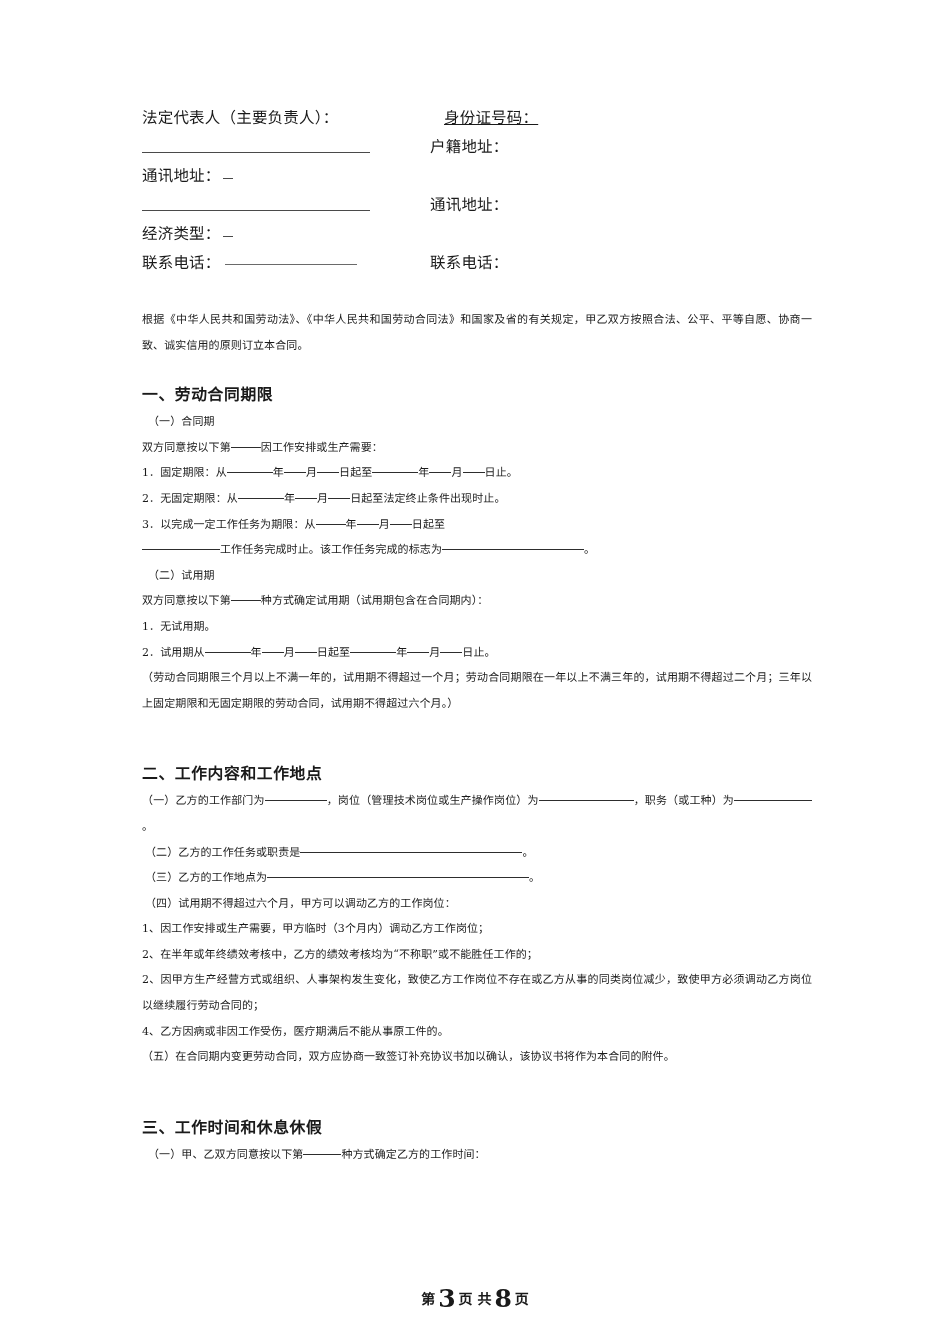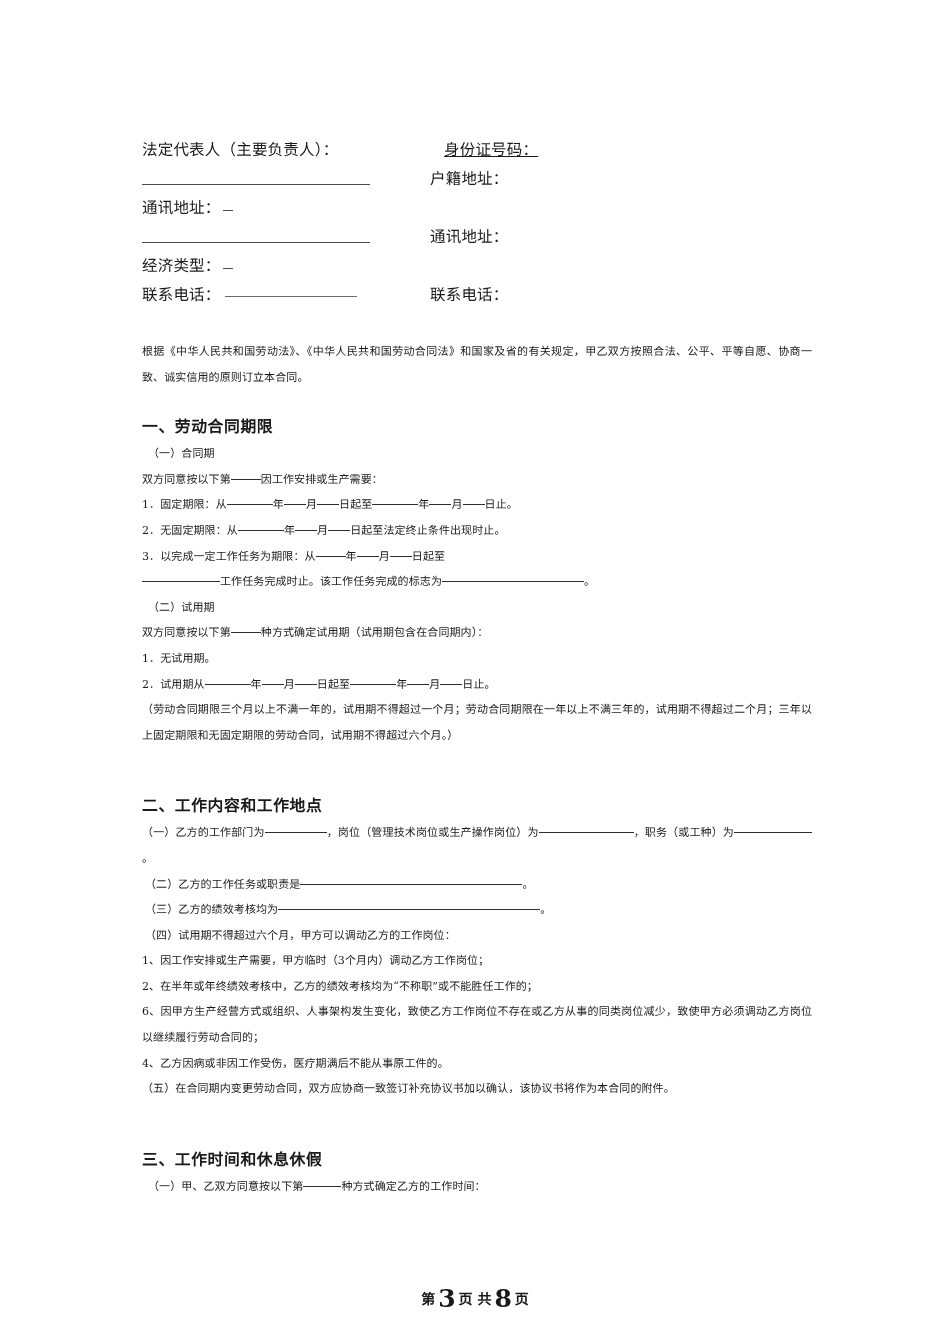--- a/index.html
+++ b/index.html
@@ -25,21 +25,20 @@
     position: absolute;
     left: 142px;
     top: 104px;
     width: 670px;
   }
 
   
   .party-block {
     position: relative;
     height: 178px;
-    margin-top: 32px;
   }
   .party-left {
     position: absolute;
     left: 0;
     top: 0;
     width: 300px;
   }
   .party-right {
     position: absolute;
     left: 288px;
@@ -201,29 +200,29 @@
 
     <p class="body just-full">（劳动合同期限三个月以上不满一年的，试用期不得超过一个月；劳动合同期限在一年以上不满三年的，试用期不得超过二个月；三年以上固定期限和无固定期限的劳动合同，试用期不得超过六个月。）</p>
 
     <div class="sec-space-lg"></div>
     <h2 class="heading">二、工作内容和工作地点</h2>
 
     <p class="body just-full"><span>（一）乙方的工作部门为</span><span class="bl bl-w8"></span><span>，岗位（管理技术岗位或生产操作岗位）为</span><span class="bl bl-w12"></span><span>，职务（或工种）为</span><span class="bl bl-w10"></span><span>。</span></p>
 
     <p class="body ind2"><span>（二）乙方的工作任务或职责是</span><span class="bl bl-w28"></span><span>。</span></p>
 
-    <p class="body ind2"><span>（三）乙方的绩效考核均为</span><span class="bl bl-w33"></span><span>。</span></p>
+    <p class="body ind2"><span>（三）乙方的工作地点为</span><span class="bl bl-w33"></span><span>。</span></p>
 
     <p class="body ind2">（四）试用期不得超过六个月，甲方可以调动乙方的工作岗位：</p>
 
     <p class="body">1、因工作安排或生产需要，甲方临时（3个月内）调动乙方工作岗位；</p>
 
     <p class="body">2、在半年或年终绩效考核中，乙方的绩效考核均为“不称职”或不能胜任工作的；</p>
 
-    <p class="body just-full">6、因甲方生产经营方式或组织、人事架构发生变化，致使乙方工作岗位不存在或乙方从事的同类岗位减少，致使甲方必须调动乙方岗位以继续履行劳动合同的；</p>
+    <p class="body just-full">2、因甲方生产经营方式或组织、人事架构发生变化，致使乙方工作岗位不存在或乙方从事的同类岗位减少，致使甲方必须调动乙方岗位以继续履行劳动合同的；</p>
 
     <p class="body">4、乙方因病或非因工作受伤，医疗期满后不能从事原工件的。</p>
 
     <p class="body just-full">（五）在合同期内变更劳动合同，双方应协商一致签订补充协议书加以确认，该协议书将作为本合同的附件。</p>
 
     <div class="sec-space-lg"></div>
     <h2 class="heading">三、工作时间和休息休假</h2>
 
     <p class="body ind1"><span>（一）甲、乙双方同意按以下第</span><span class="bl bl-w5"></span><span>种方式确定乙方的工作时间：</span></p>
 

